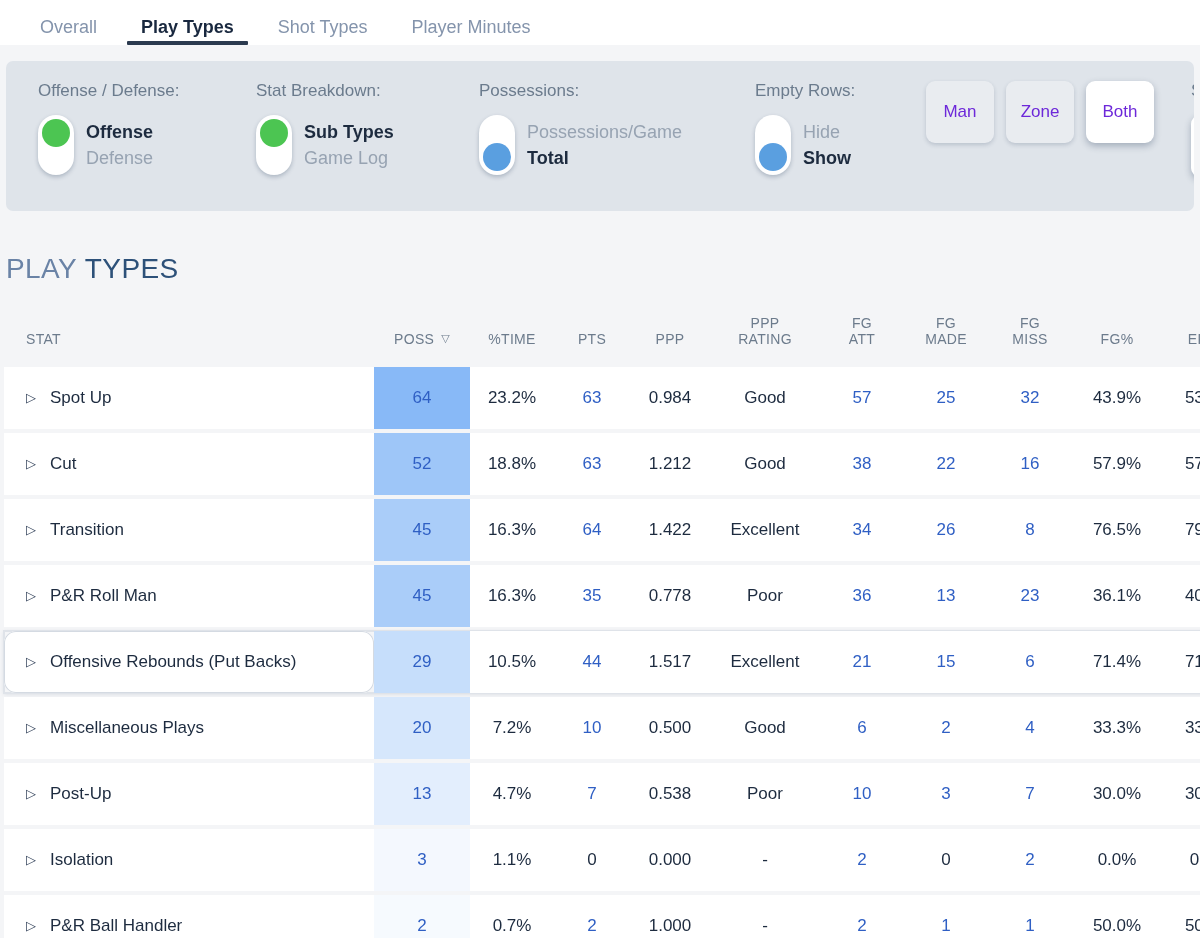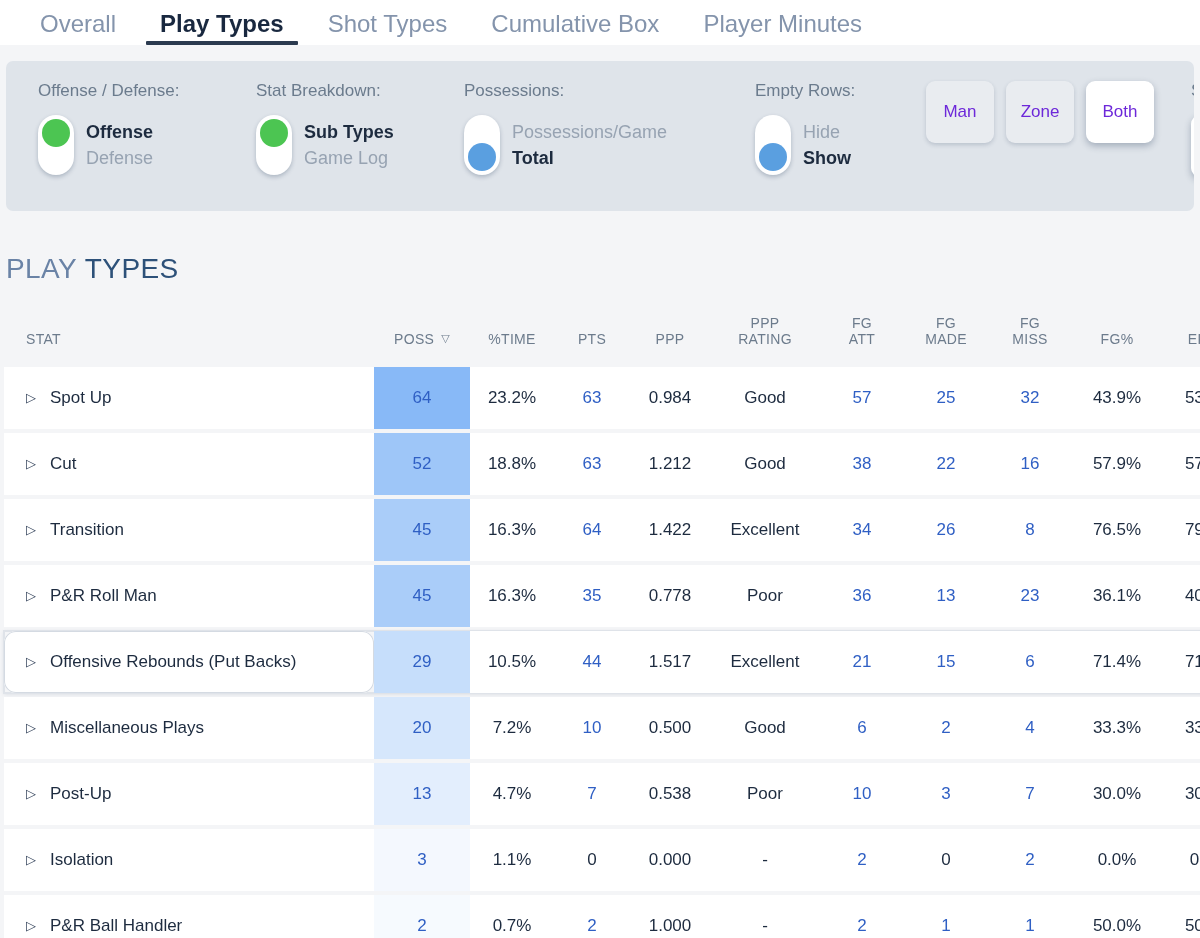--- a/index.html
+++ b/index.html
@@ -13,21 +13,21 @@
   
   .tabbar {
     height: 45px;
     background: #ffffff;
     display: flex;
     align-items: flex-end;
     padding-left: 18px;
     gap: 0px;
   }
   .tab {
-    font-size: 24px;
+    font-size: 18px;
     color: #8494ac;
     padding: 0 22px 9px 22px;
     line-height: 1;
     cursor: pointer;
     white-space: nowrap;
     position: relative;
   }
   .tab.active {
     color: #19283f;
     font-weight: bold;
@@ -170,21 +170,20 @@
   col.c-fgp  { width: 90px; }
   col.c-efg  { width: 94px; }
 </style>
 </head>
 <body>
 
 <div class="tabbar">
   <div class="tab">Overall</div>
   <div class="tab active">Play Types</div>
   <div class="tab">Shot Types</div>
-  <div class="tab">Cumulative Box</div>
   <div class="tab">Player Minutes</div>
 </div>
 
 <div class="controlbar">
 
   <div class="ctrl-group" style="left:32px;">
     <div class="ctrl-label">Offense / Defense:</div>
     <div class="toggle-row">
       <div class="switch">
         <div class="knob top green"></div>
@@ -202,21 +201,21 @@
       <div class="switch">
         <div class="knob top green"></div>
       </div>
       <div class="opts">
         <div class="opt on">Sub Types</div>
         <div class="opt off">Game Log</div>
       </div>
     </div>
   </div>
 
-  <div class="ctrl-group" style="left:458px;">
+  <div class="ctrl-group" style="left:473px;">
     <div class="ctrl-label">Possessions:</div>
     <div class="toggle-row">
       <div class="switch">
         <div class="knob bottom blue"></div>
       </div>
       <div class="opts">
         <div class="opt off">Possessions/Game</div>
         <div class="opt on">Total</div>
       </div>
     </div>

